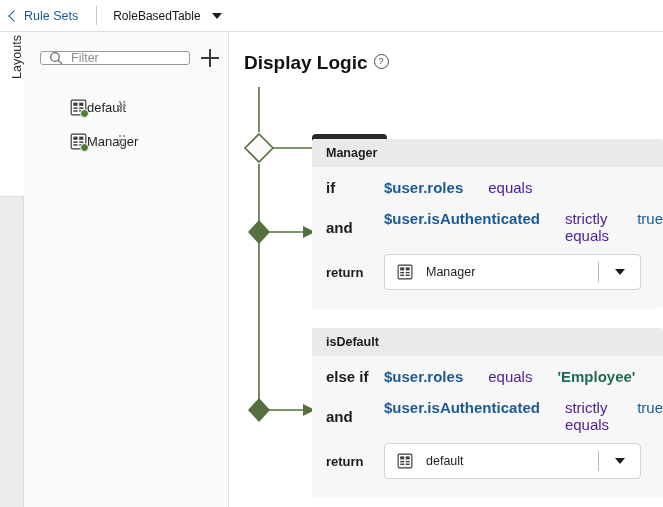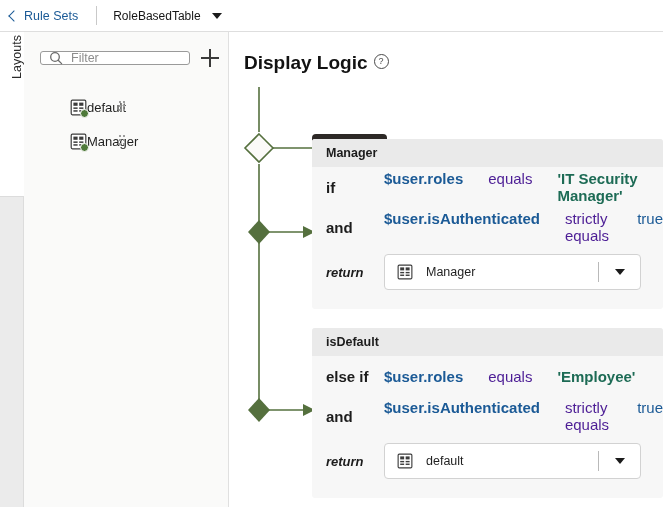--- a/index.html
+++ b/index.html
@@ -293,21 +293,21 @@
   .tok-op  { color: #4c1d95; }
   .tok-str { color: #1d6b55; font-weight: bold; }
   .tok-bool{ color: #1b5a96; font-weight: normal; }
 
   .return-row {
     display: flex;
     align-items: center;
     height: 50px;
     padding-left: 14px;
   }
-  .return-row .kw { align-self: center; font-style: italic; }
+  .return-row .kw { align-self: center; }
   .select {
     flex: 1;
     margin-right: 22px;
     height: 36px;
     background: #ffffff;
     border: 1px solid #d2d2d2;
     border-radius: 4px;
     display: flex;
     align-items: center;
     padding-left: 12px;
@@ -453,21 +453,20 @@
     </div>
 
     <div class="card" style="top:107px;height:170px;">
       <div class="card-head">Manager</div>
 
       <div class="cond-row">
         <span class="kw">if</span>
         <span class="expr">
           <span class="tok-var">$user.roles</span>
           <span class="tok-op">equals</span>
-          <span class="tok-str">'IT Security Manager'</span>
         </span>
       </div>
 
       <div class="cond-row">
         <span class="kw">and</span>
         <span class="expr">
           <span class="tok-var">$user.isAuthenticated</span>
           <span class="tok-op">strictly equals</span>
           <span class="tok-bool">true</span>
         </span>

